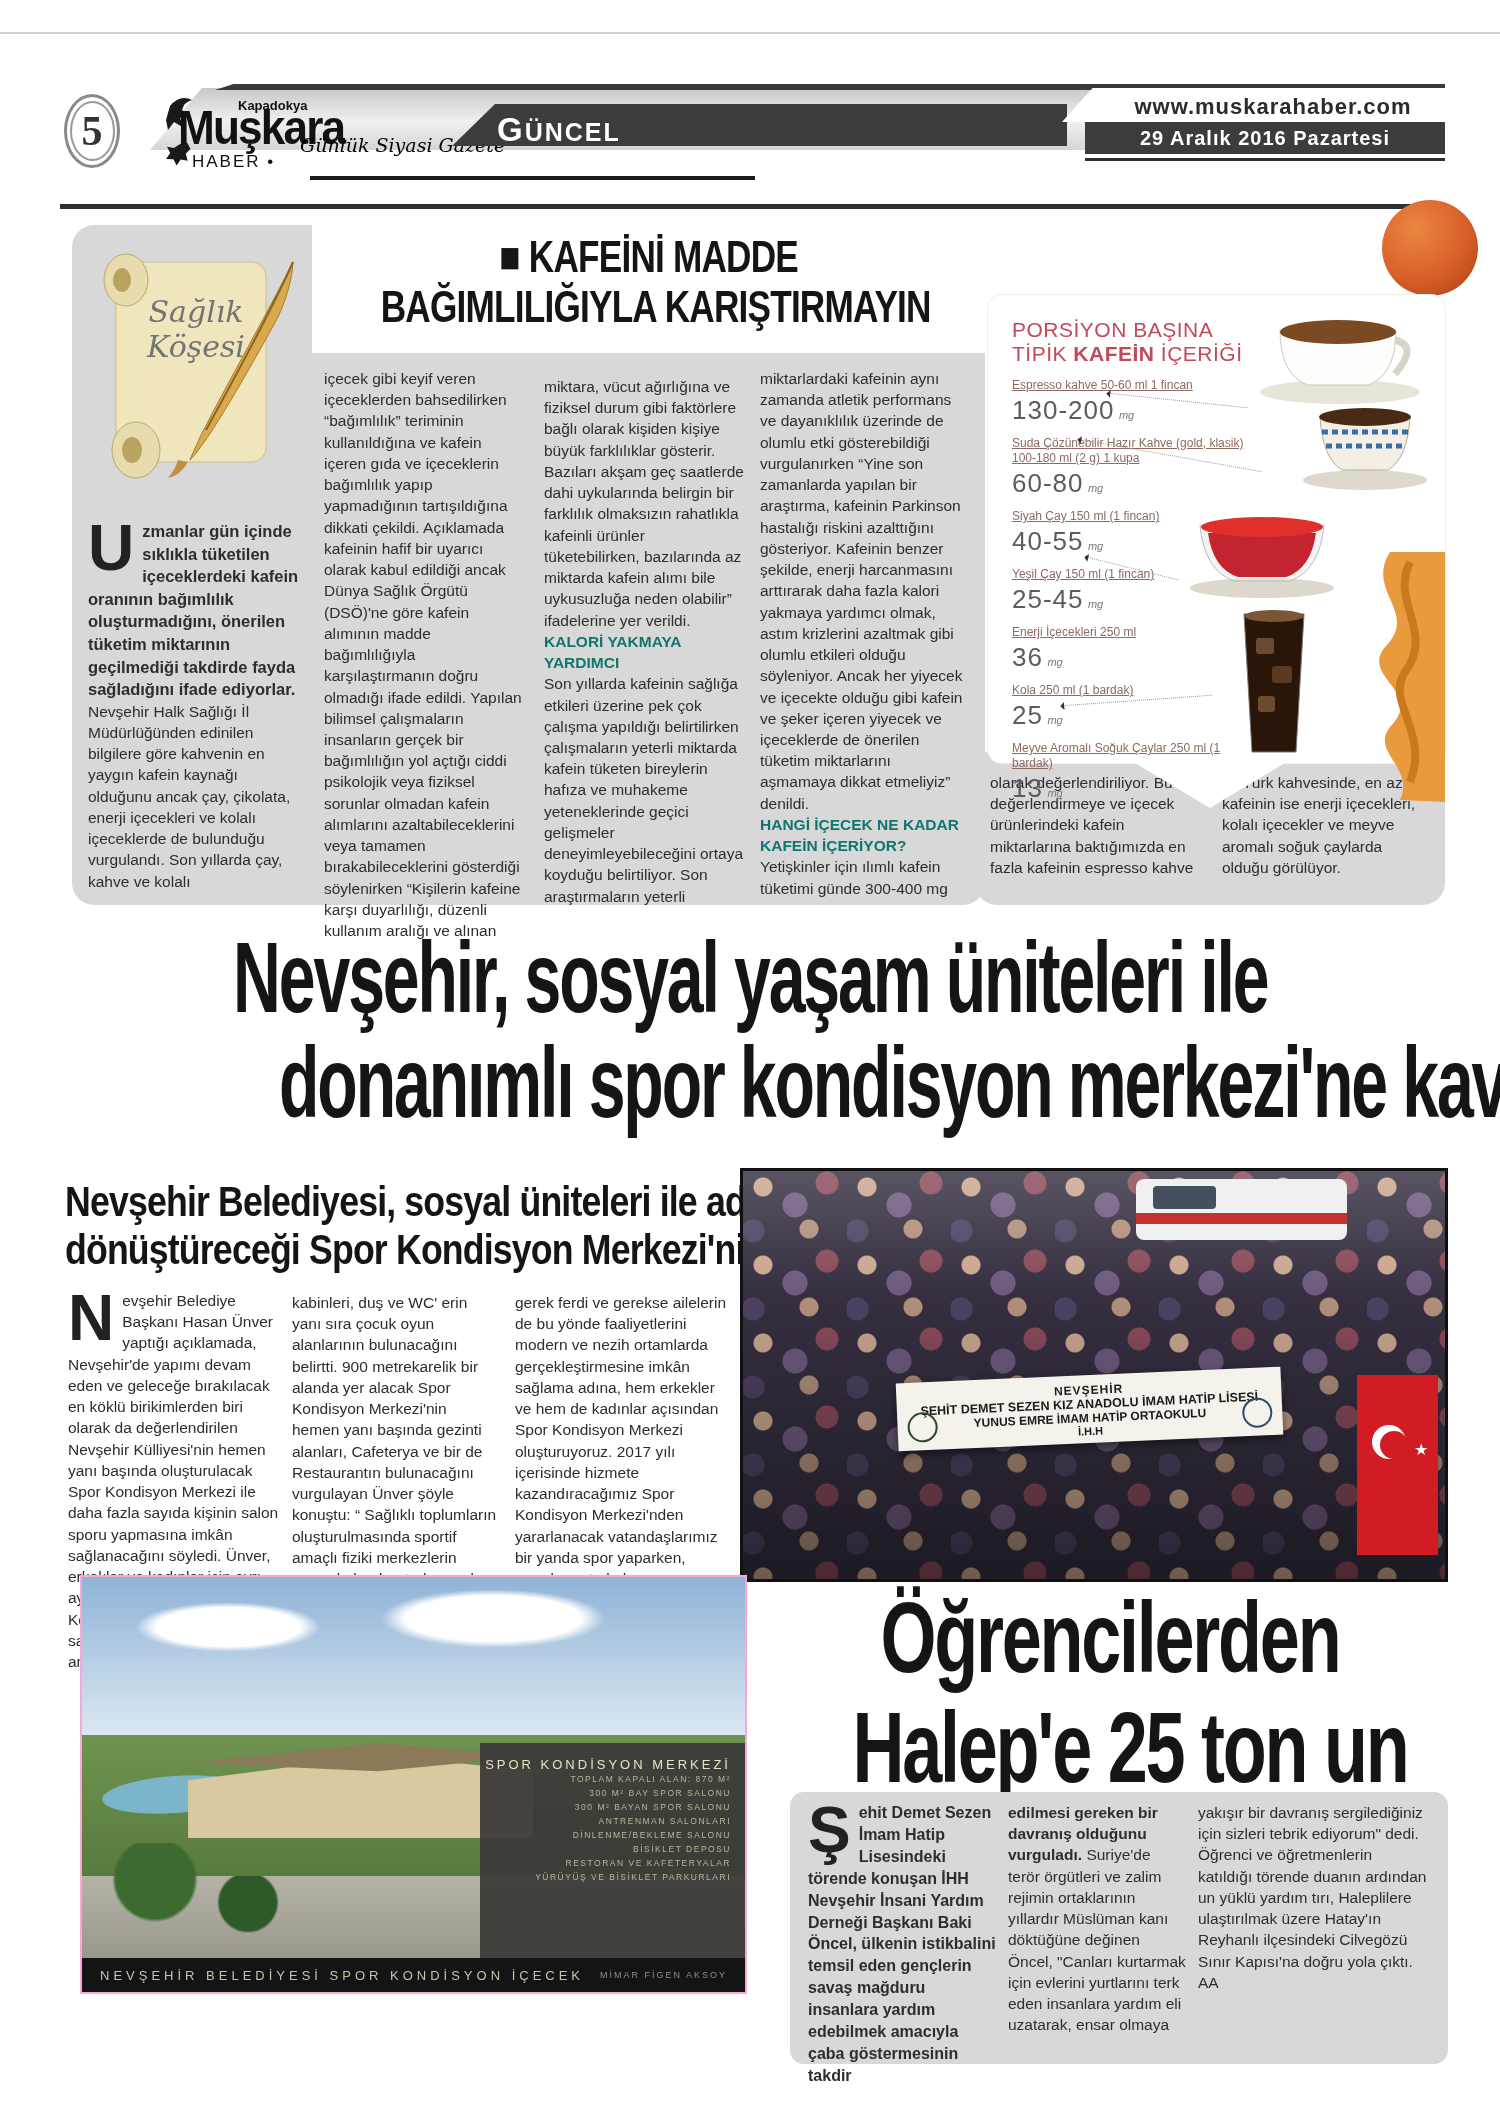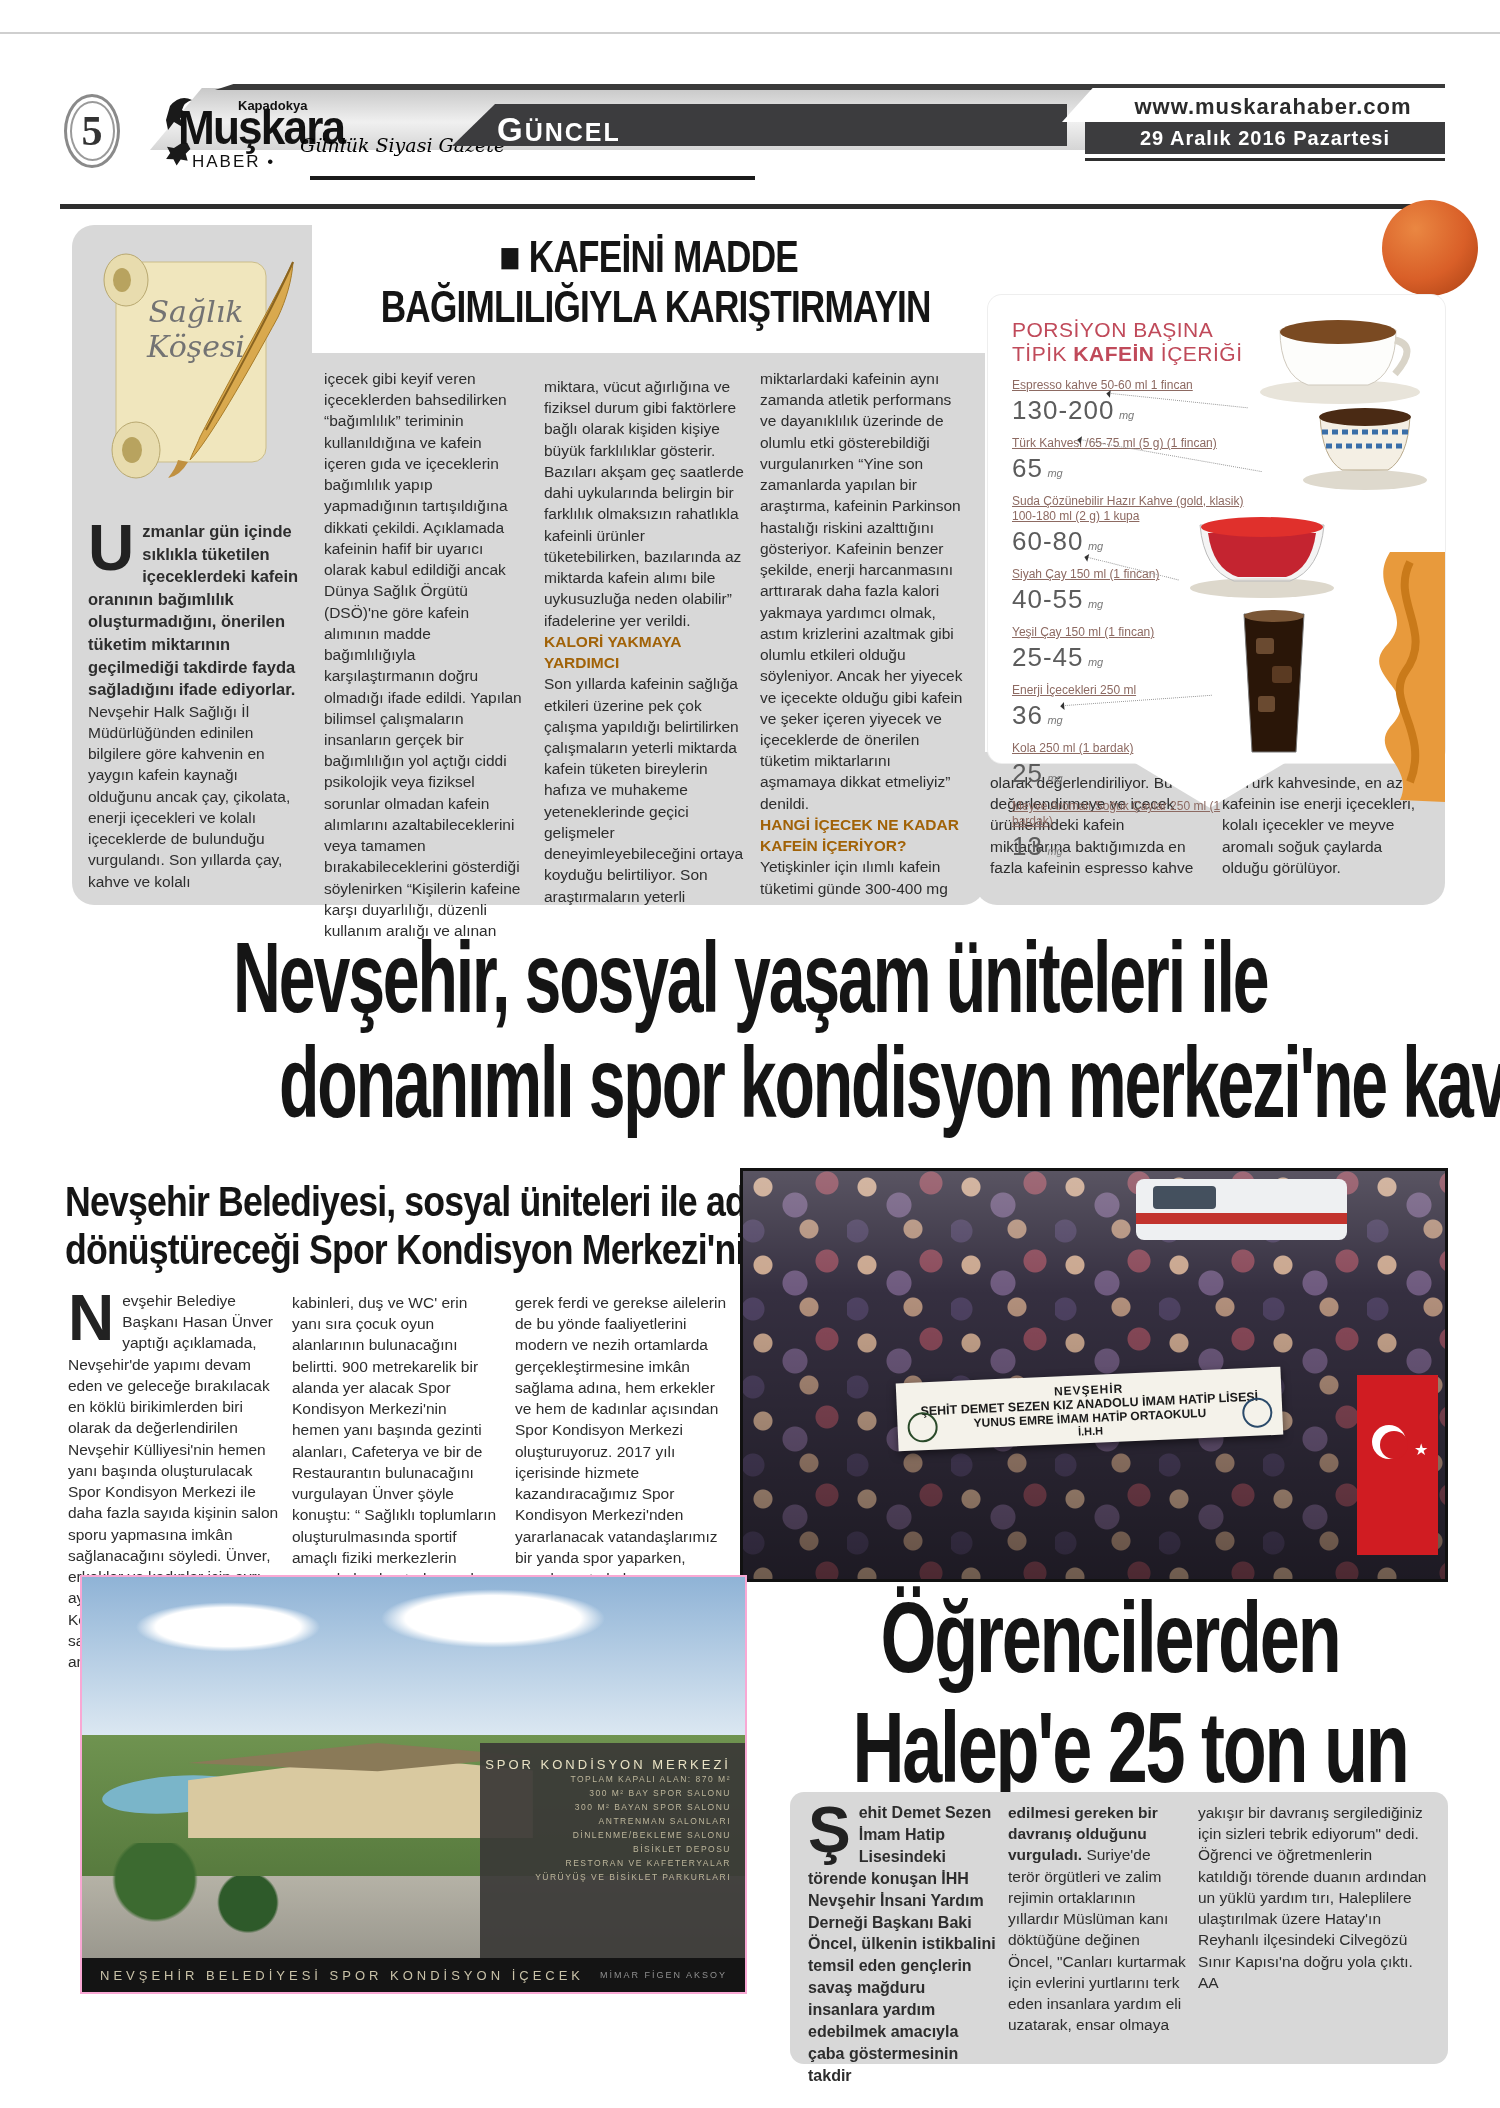--- a/index.html
+++ b/index.html
@@ -6,21 +6,21 @@
   #page{position:relative;width:1500px;height:2108px;background:#fff;overflow:hidden;
         font-family:"Liberation Sans",sans-serif;color:#222;}
   .abs{position:absolute;}
   .body-txt{font-size:15.5px;line-height:1.37;color:#2d2d2d;text-align:left;}
   .bold{font-weight:bold;}
   .cond{display:inline-block;white-space:nowrap;font-weight:bold;color:#151515;
         transform:scaleX(.75);transform-origin:center;letter-spacing:-1px;}
   .cond-left{transform-origin:left center;}
   .dropcap{float:left;font-weight:bold;font-size:64px;line-height:.82;padding:2px 8px 0 0;color:#222;}
   .gray-panel{background:#d8d8d8;border-radius:22px;}
-  .subhead-inline{font-weight:bold;color:#a16207;}
+  .subhead-inline{font-weight:bold;color:#0f766e;}
   
   .oval{border:3px solid #8a8a8a;border-radius:50%;display:flex;align-items:center;justify-content:center;}
   .oval-inner{border:2px solid #9a9a9a;border-radius:50%;width:82%;height:82%;
         display:flex;align-items:center;justify-content:center;
         font-family:"Liberation Serif",serif;font-size:42px;font-weight:bold;color:#333;}
   .band{background:linear-gradient(180deg,#c8c8c8,#f0f0f0 55%,#d5d5d5);}
   .guncel-box{background:#3c3c3e;clip-path:polygon(7% 0,100% 0,100% 100%,0 100%);}
   .guncel-text{display:block;color:#fff;font-weight:bold;font-size:25px;letter-spacing:2px;padding:7px 0 0 45px;}
   .guncel-text::first-letter{font-size:33px;}
   .date-band{background:#3c3c3e;color:#fff;font-weight:bold;font-size:20px;
@@ -153,21 +153,20 @@
   <div class="abs info-card" style="left:988px;top:295px;width:457px;height:468px;z-index:2;"></div>
   <div class="abs" style="left:1130px;top:760px;width:0;height:0;border-left:80px solid transparent;border-right:80px solid transparent;border-top:48px solid #ffffff;z-index:2;"></div>
 
   <div class="abs" style="left:1012px;top:318px;z-index:3;color:#c04a5a;font-size:21px;letter-spacing:.5px;">
     <span>PORSİYON BAŞINA</span><br>
     <span>TİPİK </span><span class="bold">KAFEİN</span><span> İÇERİĞİ</span>
   </div>
 
   <div class="abs" style="left:1012px;top:378px;width:235px;z-index:3;">
     <div><span class="ig-label">Espresso kahve 50-60 ml 1 fincan</span><span class="ig-value">130-200</span> <span class="ig-unit">mg</span></div>
-    <div><span class="ig-label">Türk Kahvesi /65-75 ml (5 g) (1 fincan)</span><span class="ig-value">65</span> <span class="ig-unit">mg</span></div>
     <div><span class="ig-label">Suda Çözünebilir Hazır Kahve (gold, klasik) 100-180 ml (2 g) 1 kupa</span><span class="ig-value">60-80</span> <span class="ig-unit">mg</span></div>
     <div><span class="ig-label">Siyah Çay 150 ml (1 fincan)</span><span class="ig-value">40-55</span> <span class="ig-unit">mg</span></div>
     <div><span class="ig-label">Yeşil Çay 150 ml (1 fincan)</span><span class="ig-value">25-45</span> <span class="ig-unit">mg</span></div>
     <div><span class="ig-label">Enerji İçecekleri 250 ml</span><span class="ig-value">36</span> <span class="ig-unit">mg</span></div>
     <div><span class="ig-label">Kola 250 ml (1 bardak)</span><span class="ig-value">25</span> <span class="ig-unit">mg</span></div>
     <div><span class="ig-label">Meyve Aromalı Soğuk Çaylar 250 ml (1 bardak)</span><span class="ig-value">13</span> <span class="ig-unit">mg</span></div>
   </div>
 
   <div class="abs dotline" style="left:1108px;top:400px;width:140px;transform:rotate(6deg);z-index:3;"></div>
   <div class="abs dotline" style="left:1078px;top:455px;width:185px;transform:rotate(10deg);z-index:3;"></div>

